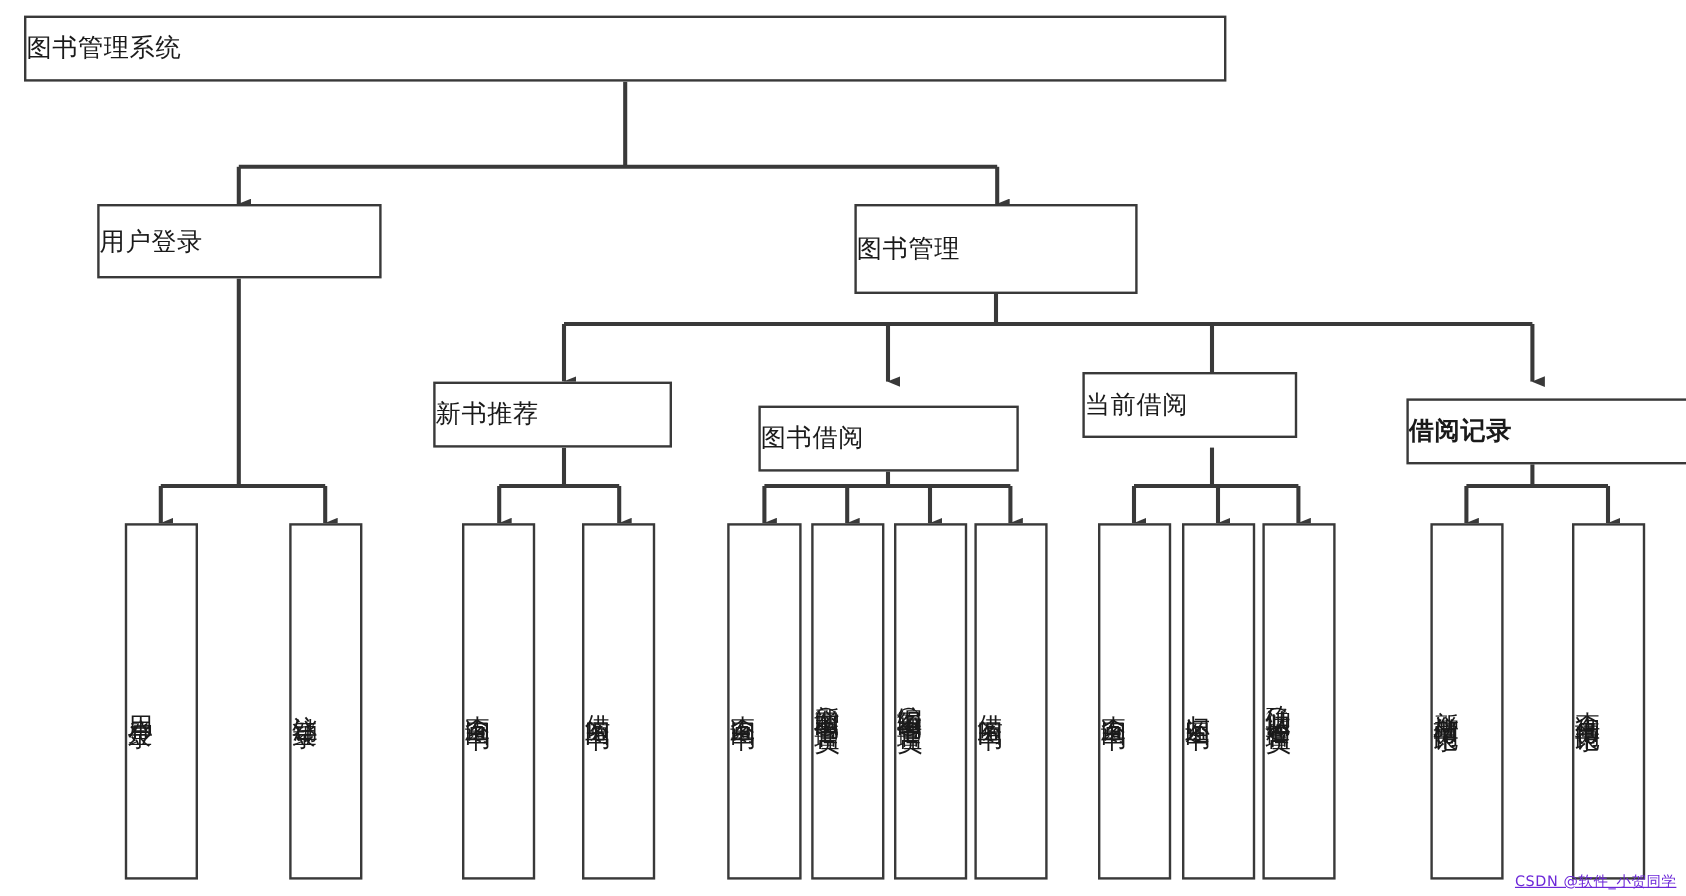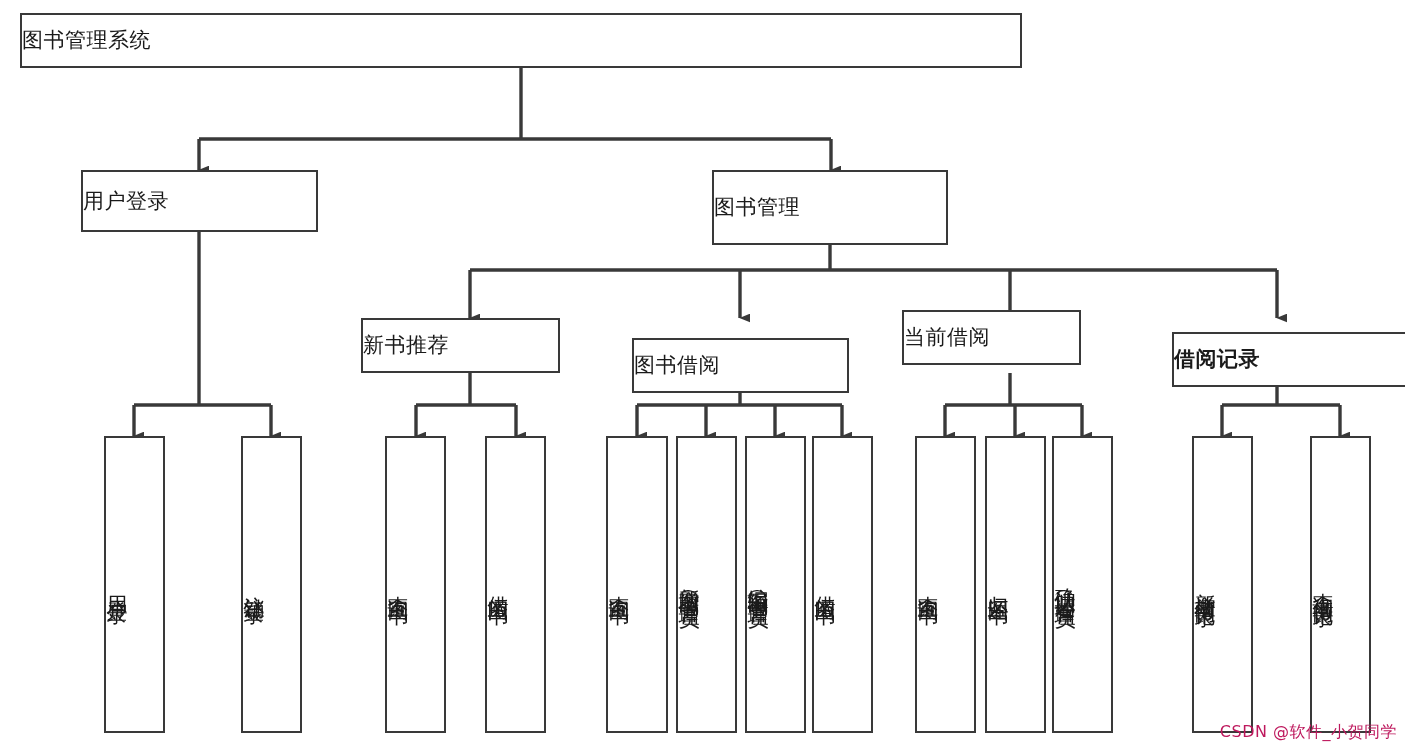--- a/index.html
+++ b/index.html
@@ -46,25 +46,26 @@
     writing-mode: vertical-rl;
     text-orientation: upright;
     letter-spacing: 3px;
     font-size: 21px;
     white-space: nowrap;
   }
   .watermark {
     position: absolute;
     right: 8px;
     bottom: 4px;
-    color: #be185d;
-    font-size: 16px;
+    color: #6d28d9;
+    font-size: 12px;
     letter-spacing: 0.5px;
     white-space: nowrap;
     pointer-events: none;
+    text-decoration: underline;
   }
 </style>
 </head>
 <body>
 
 <div id="diagram-root">
 
   <svg class="diagram-canvas" viewBox="0 0 1405 747" aria-hidden="true">
     <defs>
       <marker id="arrowhead" markerWidth="9" markerHeight="11" refX="4.5" refY="10.4" orient="auto" markerUnits="userSpaceOnUse">

